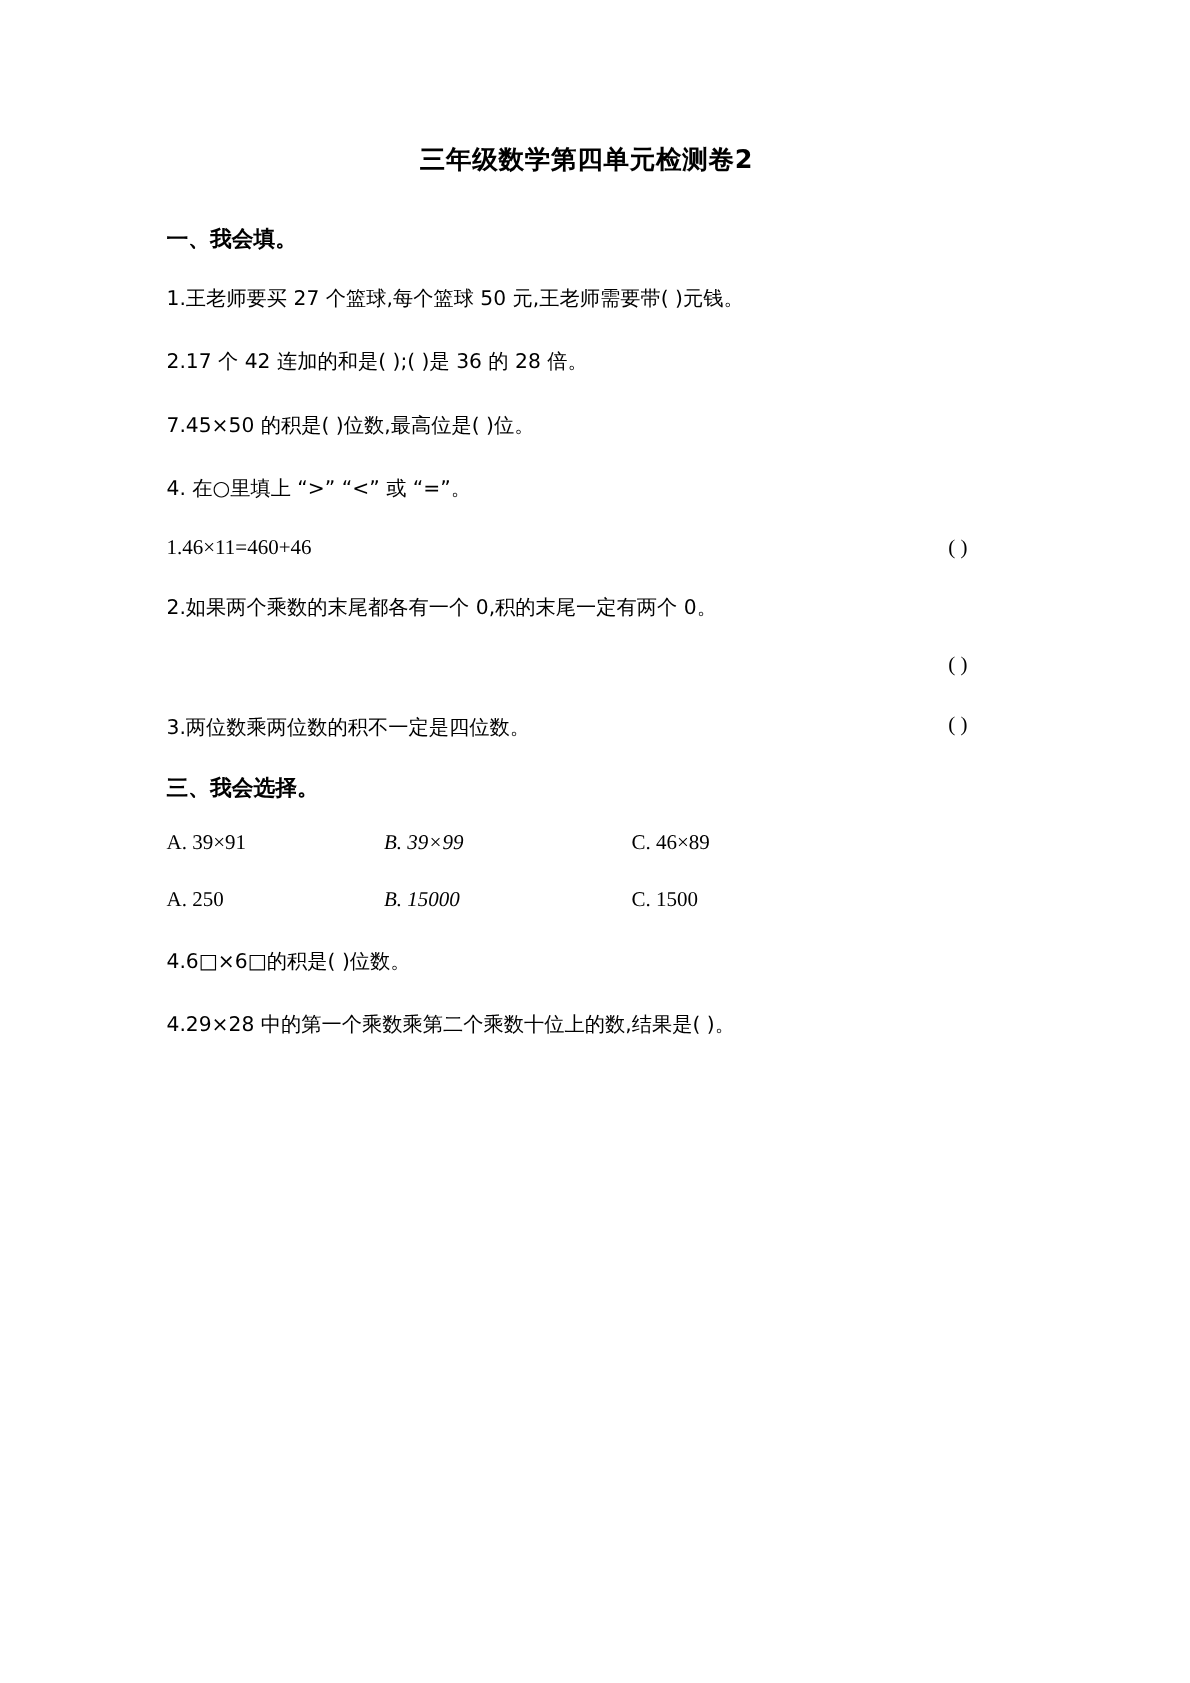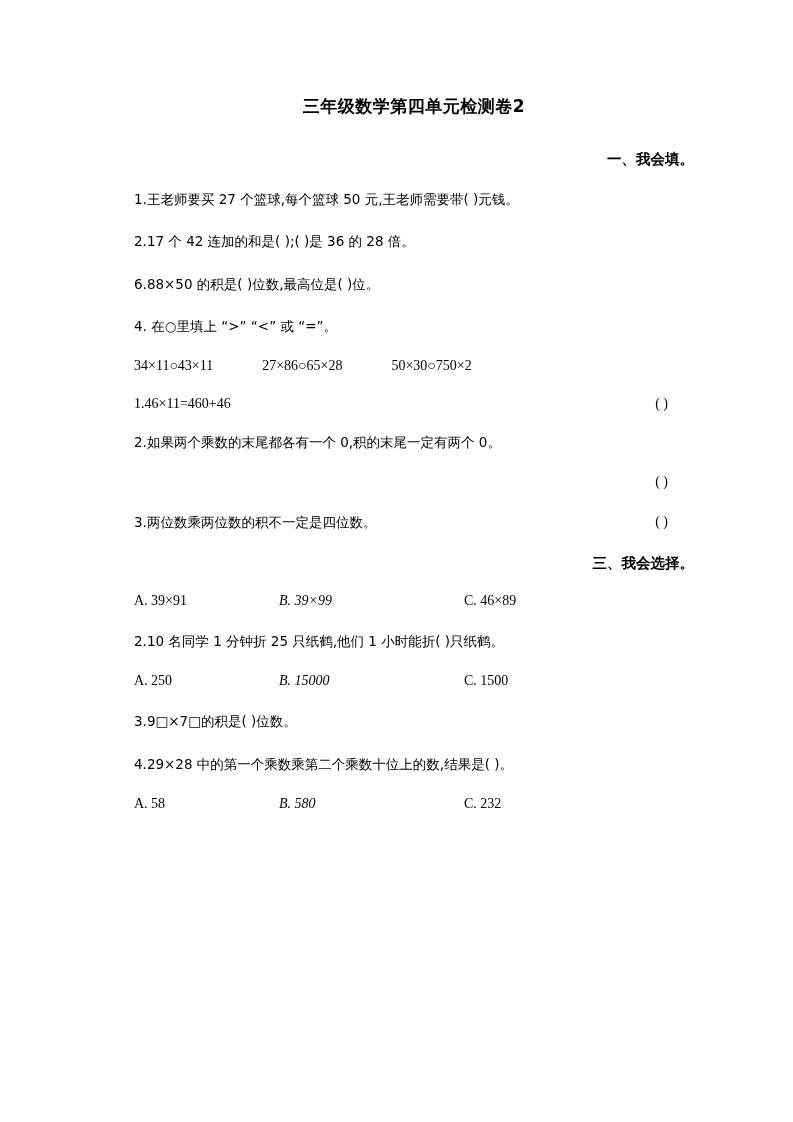--- a/index.html
+++ b/index.html
@@ -18,38 +18,37 @@
   .page {
     position: absolute;
     left: 0;
     top: 0;
     width: 793px;
     height: 1122px;
     padding: 0;
   }
   .content {
     position: absolute;
-    left: 134px;
+    left: 111px;
     top: 95px;
     width: 560px;
   }
   .doc-title {
     font-family: "DejaVu Sans", sans-serif;
     font-weight: bold;
     font-size: 17px;
     text-align: center;
     margin: 0 0 32px 0;
     letter-spacing: 0.5px;
   }
   .section-head {
     font-family: "DejaVu Sans", sans-serif;
     font-weight: bold;
     font-size: 14.5px;
     margin: 0 0 20px 0;
-    text-align: right;
   }
   .q {
     font-size: 14px;
     line-height: 1.5;
     margin: 16px 0 22px 0;
   }
   .cjk {
     font-family: "DejaVu Sans", sans-serif;
     font-size: 13.5px;
   }
@@ -78,37 +77,36 @@
   .choices {
     font-size: 14px;
     margin: 0 0 22px 0;
     display: flex;
   }
   .choices span {
     display: inline-block;
   }
   .ch1 { width: 145px; }
   .ch2 { width: 165px; font-style: italic; }
-  .ch3 { width: 150px; margin-left: 20px; }
+  .ch3 { width: 150px; }
 </style>
 </head>
 <body>
 
 <div class="page">
   <div class="content">
 
     <div class="doc-title">三年级数学第四单元检测卷2</div>
 
     <div class="section-head">一、我会填。</div>
 
     <div class="q cjk">1.王老师要买 27 个篮球,每个篮球 50 元,王老师需要带(            )元钱。</div>
     <div class="q cjk">2.17 个 42 连加的和是(            );(            )是 36 的 28 倍。</div>
-    <div class="q cjk">6.88×50 的积是(            )位数,最高位是(            )位。</div>
+    <div class="q cjk">7.45×50 的积是(            )位数,最高位是(            )位。</div>
     <div class="q cjk">4. 在○里填上 “&gt;” “&lt;” 或 “=”。</div>
-    <div class="row-expr">34×11○43×11              27×86○65×28              50×30○750×2</div>
 
 
     <div class="judge-row">
       <span>1.46×11=460+46</span>
       <span class="judge-mark">(        )</span>
     </div>
 
     <div class="judge-row">
       <span class="cjk">2.如果两个乘数的末尾都各有一个 0,积的末尾一定有两个 0。</span>
     </div>
@@ -120,30 +118,24 @@
     </div>
 
     <div class="section-head">三、我会选择。</div>
 
     <div class="choices">
       <span class="ch1">A. 39×91</span>
       <span class="ch2">B. 39×99</span>
       <span class="ch3">C. 46×89</span>
     </div>
 
-    <div class="q cjk">2.10 名同学 1 分钟折 25 只纸鹤,他们 1 小时能折(        )只纸鹤。</div>
     <div class="choices">
       <span class="ch1">A. 250</span>
       <span class="ch2">B. 15000</span>
       <span class="ch3">C. 1500</span>
     </div>
 
-    <div class="q cjk">3.9□×7□的积是(        )位数。</div>
+    <div class="q cjk">4.6□×6□的积是(        )位数。</div>
 
     <div class="q cjk">4.29×28 中的第一个乘数乘第二个乘数十位上的数,结果是(        )。</div>
-    <div class="choices">
-      <span class="ch1">A. 58</span>
-      <span class="ch2">B. 580</span>
-      <span class="ch3">C. 232</span>
-    </div>
 
   </div>
 </div>
 
 </body></html>

